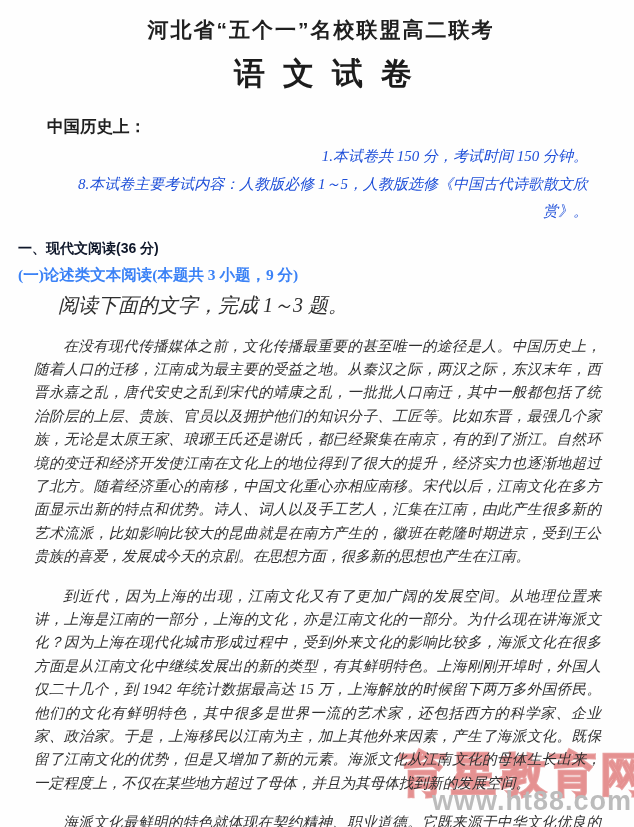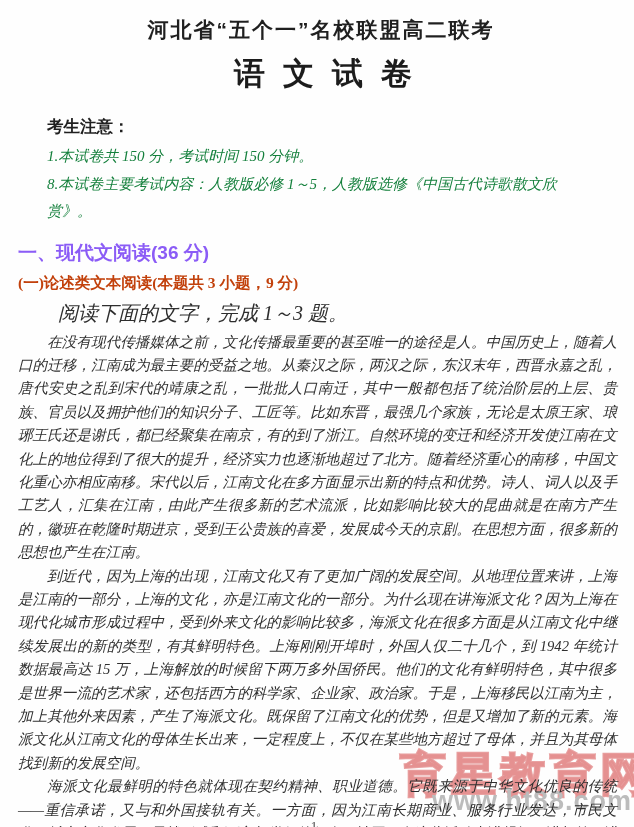--- a/index.html
+++ b/index.html
@@ -40,55 +40,56 @@
     font-family:"Liberation Sans", sans-serif;
     font-weight:bold;
     font-size:16.5px;
     color:#1f1f1f;
     margin-bottom:5px;
   }
   .notice-item{
     font-style:italic;
     font-size:15px;
     line-height:27.5px;
-    color:#15803d;
+    color:#1d4ed8;
+    text-align:right;
   }
   
   .part-heading{
     margin:14px 17px 0 18px;
     font-family:"Liberation Sans", sans-serif;
     font-weight:bold;
-    font-size:19px;
-    color:#8b5cf6;
+    font-size:14px;
+    color:#0f172a;
   }
   .sub-heading{
     margin:7px 17px 0 18px;
     font-weight:600;
     font-size:15.5px;
-    color:#c2410c;
+    color:#3b82f6;
   }
   .instruction{
     margin:6px 17px 0 18px;
     text-indent:2em;
     font-style:italic;
     font-size:20px;
     color:#2e2e2e;
   }
   
   .passage{
     position:relative;
     z-index:1;
     margin:4px 17px 0 18px;
     text-align:justify;
     font-style:italic;
     font-size:14.6px;
     line-height:23.4px;
     color:#2f2f2f;
   }
-  .passage p{margin:0;text-indent:2em;}
+  .passage p{margin:16px;text-indent:2em;}
   
   .wm-brand{
     position:absolute;
     z-index:0;
     right:-16px;
     top:744px;
     font-family:"Liberation Sans", sans-serif;
     font-weight:bold;
     font-size:46px;
     letter-spacing:4px;
@@ -125,21 +126,21 @@
 
 <div class="page">
 
   <div class="wm-brand">育星教育网</div>
   <div class="wm-site">www.ht88.com</div>
 
   <h1 class="doc-title">河北省“五个一”名校联盟高二联考</h1>
   <h2 class="doc-subtitle">语文试卷</h2>
 
   <section class="notice">
-    <div class="notice-heading">考生注意：</div>
+    <div class="notice-heading">中国历史上：</div>
     <div class="notice-item">1.本试卷共 150 分，考试时间 150 分钟。</div>
     <div class="notice-item">8.本试卷主要考试内容：人教版必修 1～5，人教版选修《中国古代诗歌散文欣赏》。</div>
   </section>
 
   <section>
     <div class="part-heading">一、现代文阅读(36 分)</div>
     <div class="sub-heading">(一)论述类文本阅读(本题共 3 小题，9 分)</div>
     <div class="instruction">阅读下面的文字，完成 1～3 题。</div>
 
     <div class="passage">

